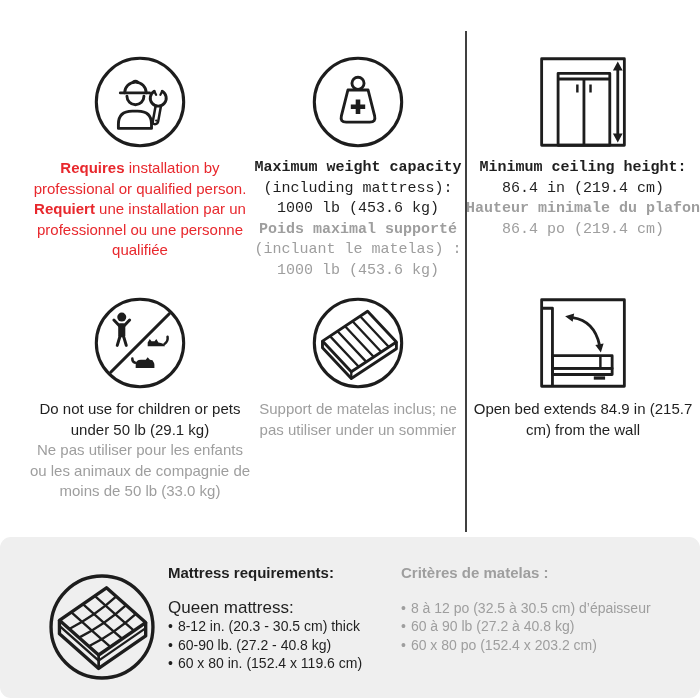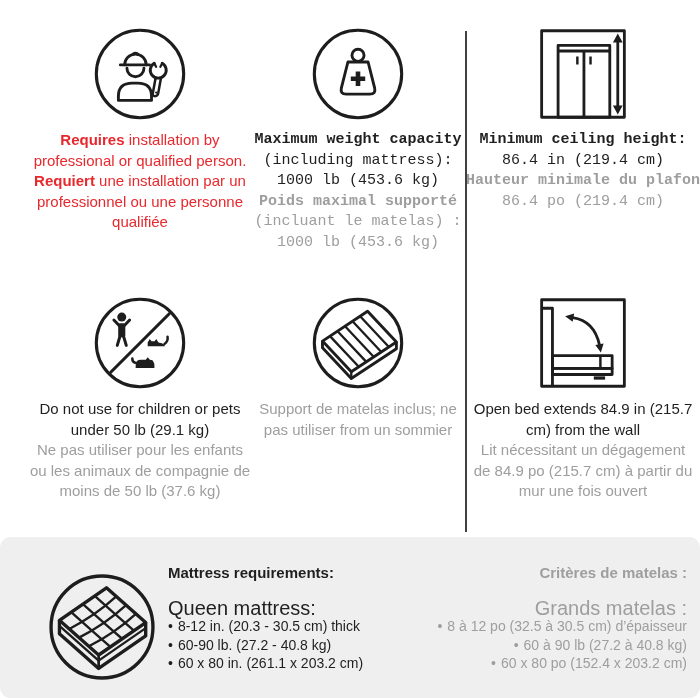--- a/index.html
+++ b/index.html
@@ -1,36 +1,36 @@
 <!DOCTYPE html>
 <html><head>
 <meta charset="utf-8">
 <style>
   html,body{margin:0;padding:0;}
   .page{position:relative;width:700px;height:700px;background:#ffffff;overflow:hidden;
         font-family:"Liberation Sans","DejaVu Sans",sans-serif;color:#1f1f1f;}
   .top{position:absolute;top:0;left:0;width:700px;padding-left:30px;box-sizing:border-box;}
   .row{display:grid;grid-template-columns:220px 216px 234px;}
   .cell{display:flex;flex-direction:column;align-items:center;box-sizing:border-box;}
-  .row1 .cell{padding-top:26px;height:295px;}
+  .row1 .cell{padding-top:54px;height:295px;}
   .row2 .cell{padding-top:0;}
   .iconbox{height:96px;display:flex;align-items:center;justify-content:center;}
   .txt{margin-top:8px;text-align:center;font-size:15px;line-height:20.5px;width:234px;}
   .txt.w222{width:222px;}
   .red{color:#e8282d;}
   .gray{color:#9e9e9e;}
   .b{font-weight:700;}
   .nw{white-space:nowrap;font-family:Liberation Mono, monospace;}
   .divider{position:absolute;left:465px;top:31px;width:2px;height:501px;background:#404040;}
   .bottom{position:absolute;left:0;top:537px;width:700px;height:161px;background:#efefef;border-radius:11px;}
   .bottom .iconwrap{position:absolute;left:46px;top:33px;}
   .col-en{position:absolute;left:168px;top:27px;width:232px;}
-  .col-fr{position:absolute;left:391px;top:27px;width:296px;text-align:right;}
+  .col-fr{position:absolute;left:401px;top:27px;width:296px;}
   .sec-title{font-size:15px;font-weight:700;line-height:18px;margin-bottom:17px;}
-  .sec-sub{font-size:20px;line-height:18.3px;}
+  .sec-sub{font-size:17px;line-height:18.3px;}
   .blist{font-size:14px;line-height:18.3px;}
   .bullet-line::before{content:"•";margin-right:5px;}
   svg{display:block;}
 </style>
 </head>
 <body>
 
 <div class="page">
 
   <div class="divider"></div>
@@ -109,55 +109,54 @@
             <path d="M28.5 32 L22.8 26 M33.5 32 L39.2 26" stroke-width="3.1"></path>
             <path d="M29 43.5 L26.3 52.5 M33 43.5 L35.7 52.5" stroke-width="3.1"></path>
             <path d="M58 53.5 v-4 l2.2 -3.6 1.8 2.2 h3.2 l1.8 -2.2 2.2 3.6 q6 0.5 6.8 4 z" fill="#1d1d1d" stroke="none"></path>
             <path d="M75.5 51 q4 -2.5 3.2 -7.5" stroke-width="2.6"></path>
             <path d="M45.5 76 v-3.5 q0 -5 5.5 -5 h5 l2 -2.6 2.3 2.6 2.7 0.4 1.5 2.6 q0.5 1 0.5 2.5 v3 z" fill="#1d1d1d" stroke="none"></path>
             <path d="M45 70.5 q-3.2 -0.8 -3 -4.3" stroke-width="2.6"></path>
           </svg>
         </div>
         <div class="txt w222">
           <div>Do not use for children or pets under 50 lb (29.1 kg)</div>
-          <div class="gray">Ne pas utiliser pour les enfants ou les animaux de compagnie de moins de 50 lb (37.6 kg)</div>
+          <div class="gray">Ne pas utiliser pour les enfants ou les animaux de compagnie de moins de 50 lb (33.0 kg)</div>
         </div>
       </div>
 
       <div class="cell">
         <div class="iconbox">
           <svg width="96" height="96" viewBox="0 0 100 100" fill="none" stroke="#1d1d1d" stroke-width="3" stroke-linejoin="round">
             <circle cx="50" cy="50" r="45.5" stroke-width="3.2"></circle>
             <path d="M13 48 L60 17 L90 49 L43 80 z"></path>
             <path d="M20.8 42.8 L50.8 74.8 M28.7 37.7 L58.7 69.7 M36.5 32.5 L66.5 64.5 M44.3 27.3 L74.3 59.3 M52.2 22.2 L82.2 54.2" stroke-width="2.4"></path>
             <path d="M13 48 V55 L43 87 L90 56 V49"></path>
             <path d="M43 80 V87" stroke-width="2.4"></path>
           </svg>
         </div>
         <div class="txt w222">
-          <div class="gray">Support de matelas inclus; ne pas utiliser from un sommier</div>
+          <div class="gray">Support de matelas inclus; ne pas utiliser under un sommier</div>
         </div>
       </div>
 
       <div class="cell">
         <div class="iconbox">
           <svg width="94" height="96" viewBox="0 0 100 100" fill="none" stroke="#1d1d1d" stroke-width="3" stroke-linejoin="round">
             <rect x="6" y="4" width="88" height="92"></rect>
             <path d="M6 13 h11.5 v83"></path>
             <rect x="17.5" y="63.5" width="63.5" height="13.5"></rect>
             <path d="M68.5 63.5 v13.5" stroke-width="2.6"></path>
             <rect x="17.5" y="77" width="63.5" height="6.5"></rect>
             <rect x="61.5" y="85.5" width="12" height="3.5" fill="#1d1d1d" stroke="none"></rect>
             <path d="M39 23 Q62 26.5 67.5 52" stroke-width="3" fill="none"></path>
             <path d="M31 21.5 L40.6 18.6 L39 27.4 z M69 60 L71.9 50.4 L63.1 52 z" fill="#1d1d1d" stroke="none"></path>
           </svg>
         </div>
         <div class="txt w222">
           <div>Open bed extends 84.9 in (215.7 cm) from the wall</div>
-          <div class="gray">Lit nécessitant un dégagement de 84.9 po (215.7 cm) à partir du mur une fois ouvert</div>
         </div>
       </div>
     </div>
   </div>
 
   <div class="bottom">
     <div class="iconwrap">
       <svg width="112" height="114" viewBox="0 0 100 100" fill="none" stroke="#1d1d1d" stroke-width="3" stroke-linejoin="round">
         <circle cx="50" cy="50" r="45.5" stroke-width="3"></circle>
         <path d="M12 44 L54 15 L89 46 L47 75 z"></path>
@@ -168,27 +167,26 @@
         <path d="M47 75 V87" stroke-width="2.4"></path>
       </svg>
     </div>
 
     <div class="col-en">
       <div class="sec-title">Mattress requirements:</div>
       <div class="sec-sub">Queen mattress:</div>
       <div class="blist">
         <div class="bullet-line">8-12 in. (20.3 - 30.5 cm) thick</div>
         <div class="bullet-line">60-90 lb. (27.2 - 40.8 kg)</div>
-        <div class="bullet-line">60 x 80 in. (261.1 x 203.2 cm)</div>
+        <div class="bullet-line">60 x 80 in. (152.4 x 119.6 cm)</div>
       </div>
     </div>
 
     <div class="col-fr gray">
       <div class="sec-title">Critères de matelas :</div>
-      <div class="sec-sub">Grands matelas :</div>
       <div class="blist">
         <div class="bullet-line">8 à 12 po (32.5 à 30.5 cm) d’épaisseur</div>
         <div class="bullet-line">60 à 90 lb (27.2 à 40.8 kg)</div>
         <div class="bullet-line">60 x 80 po (152.4 x 203.2 cm)</div>
       </div>
     </div>
   </div>
 
 </div>
 

